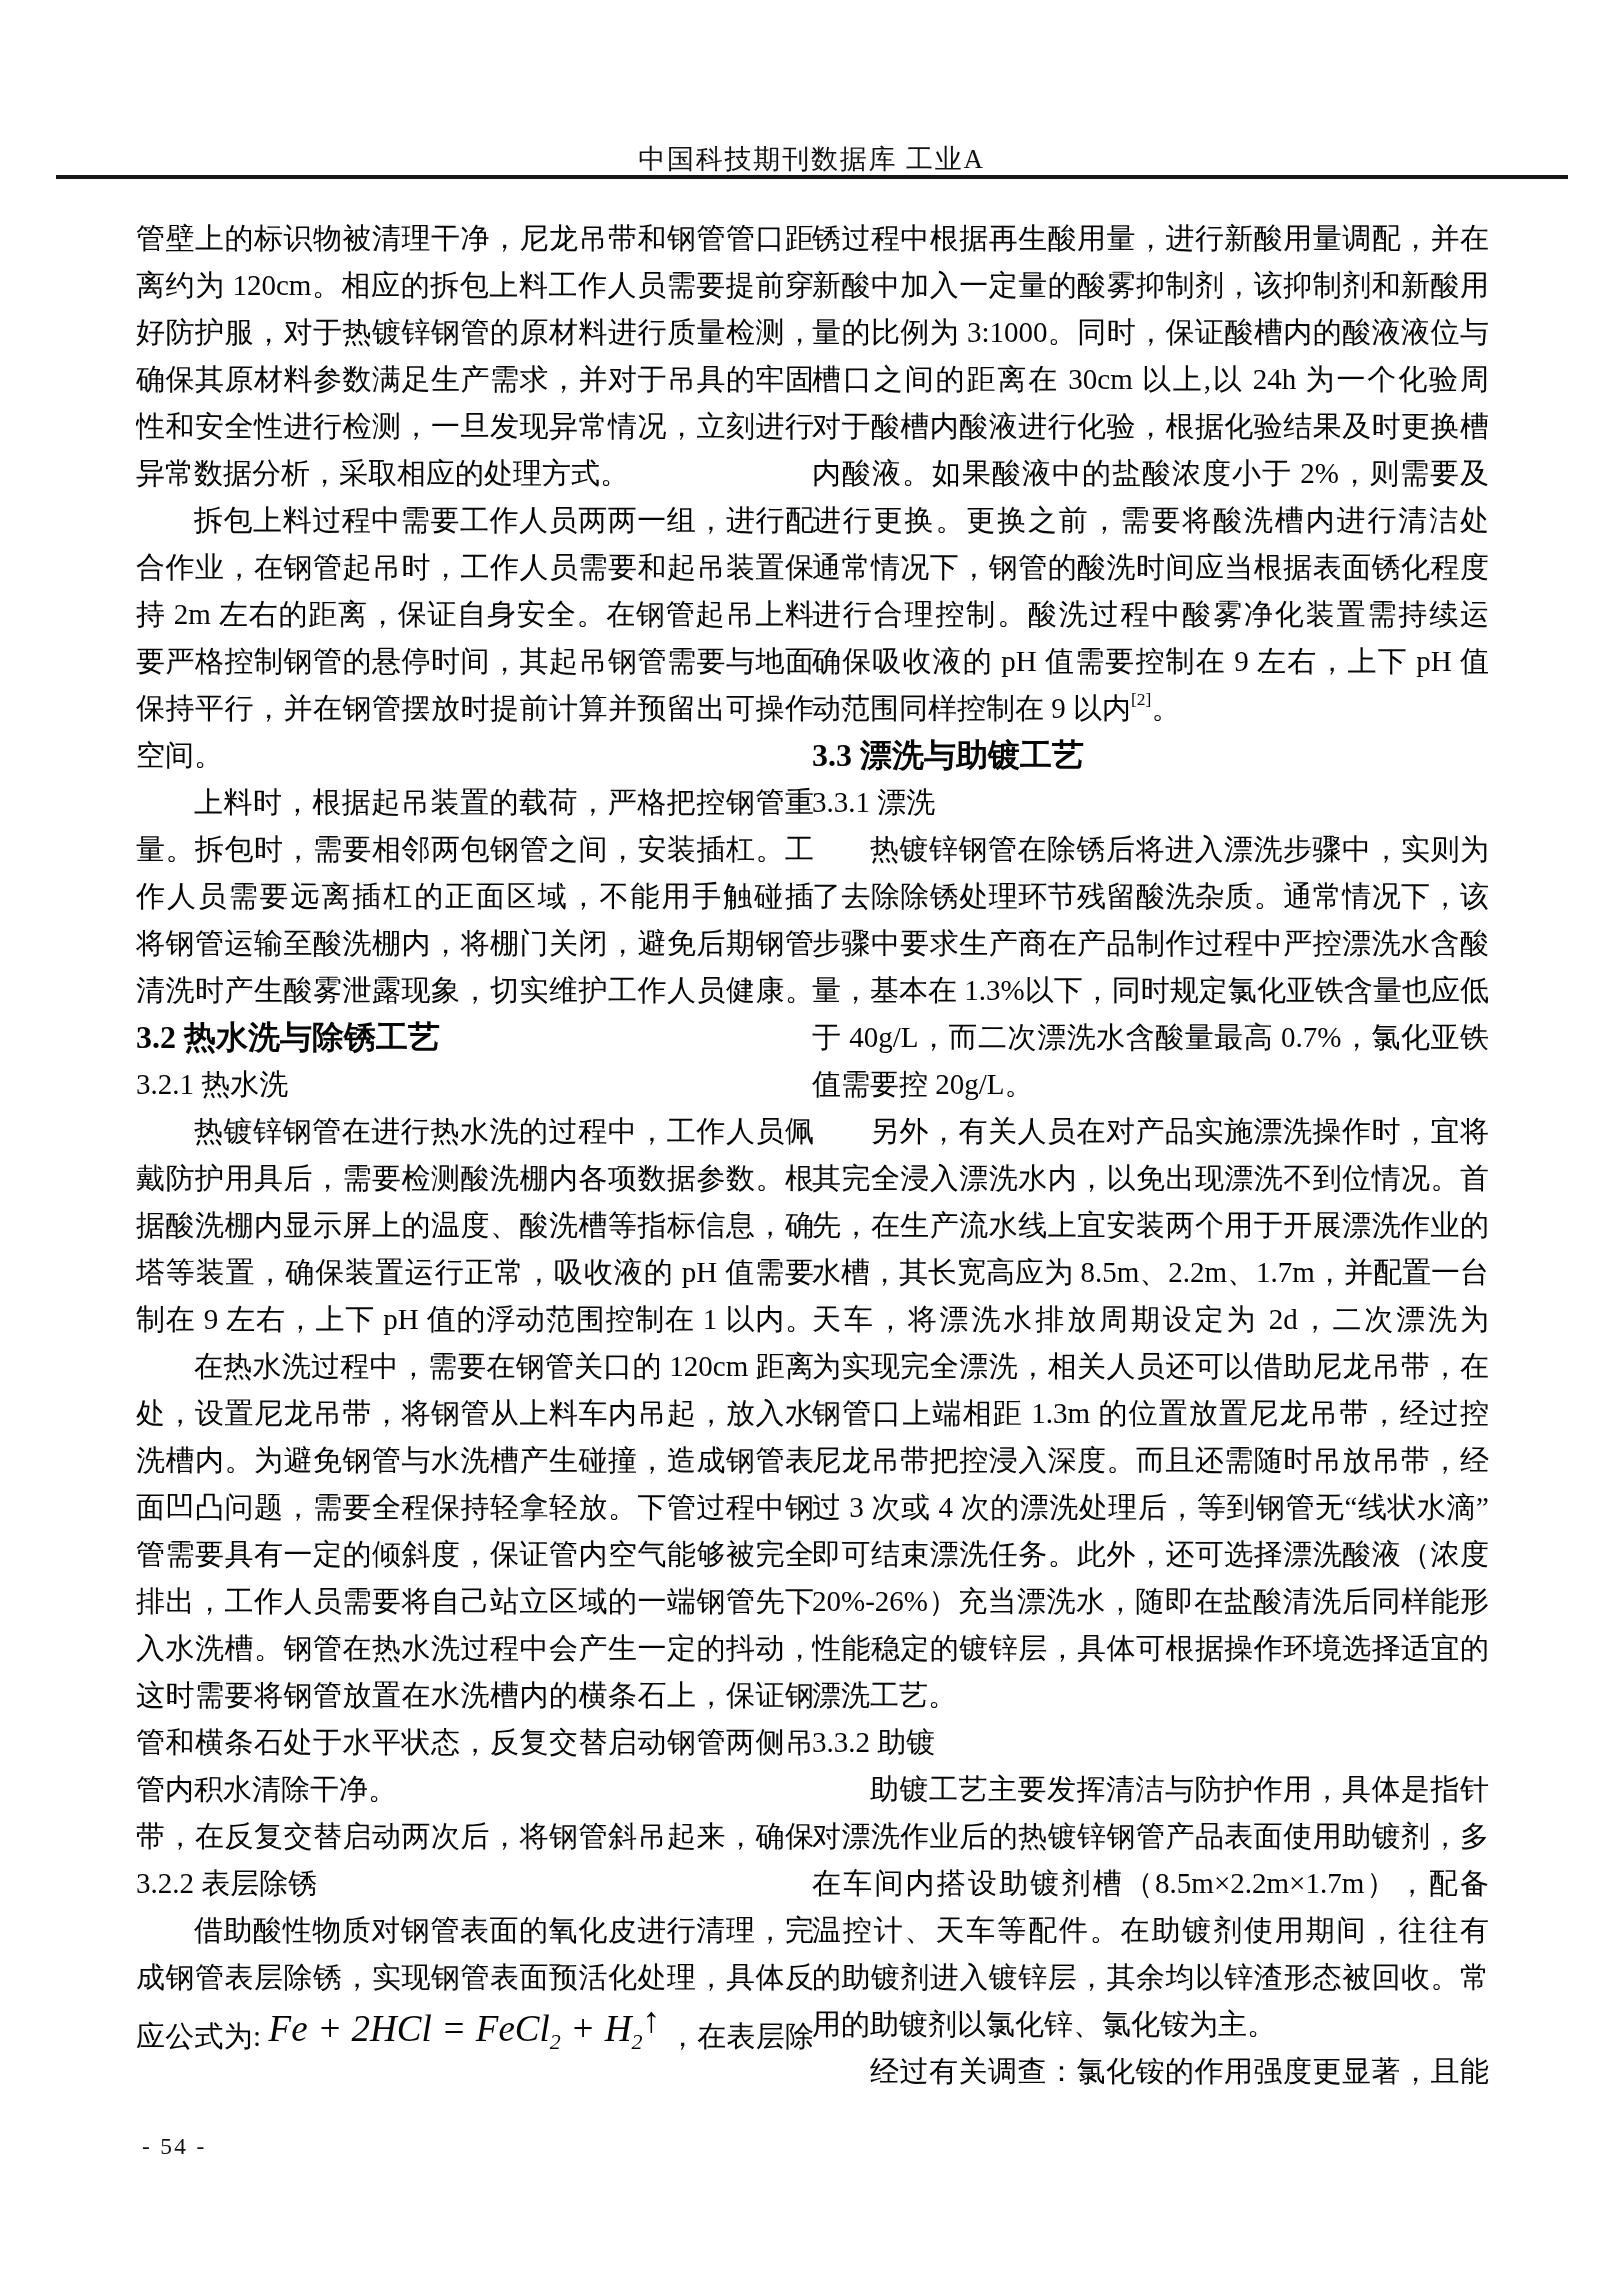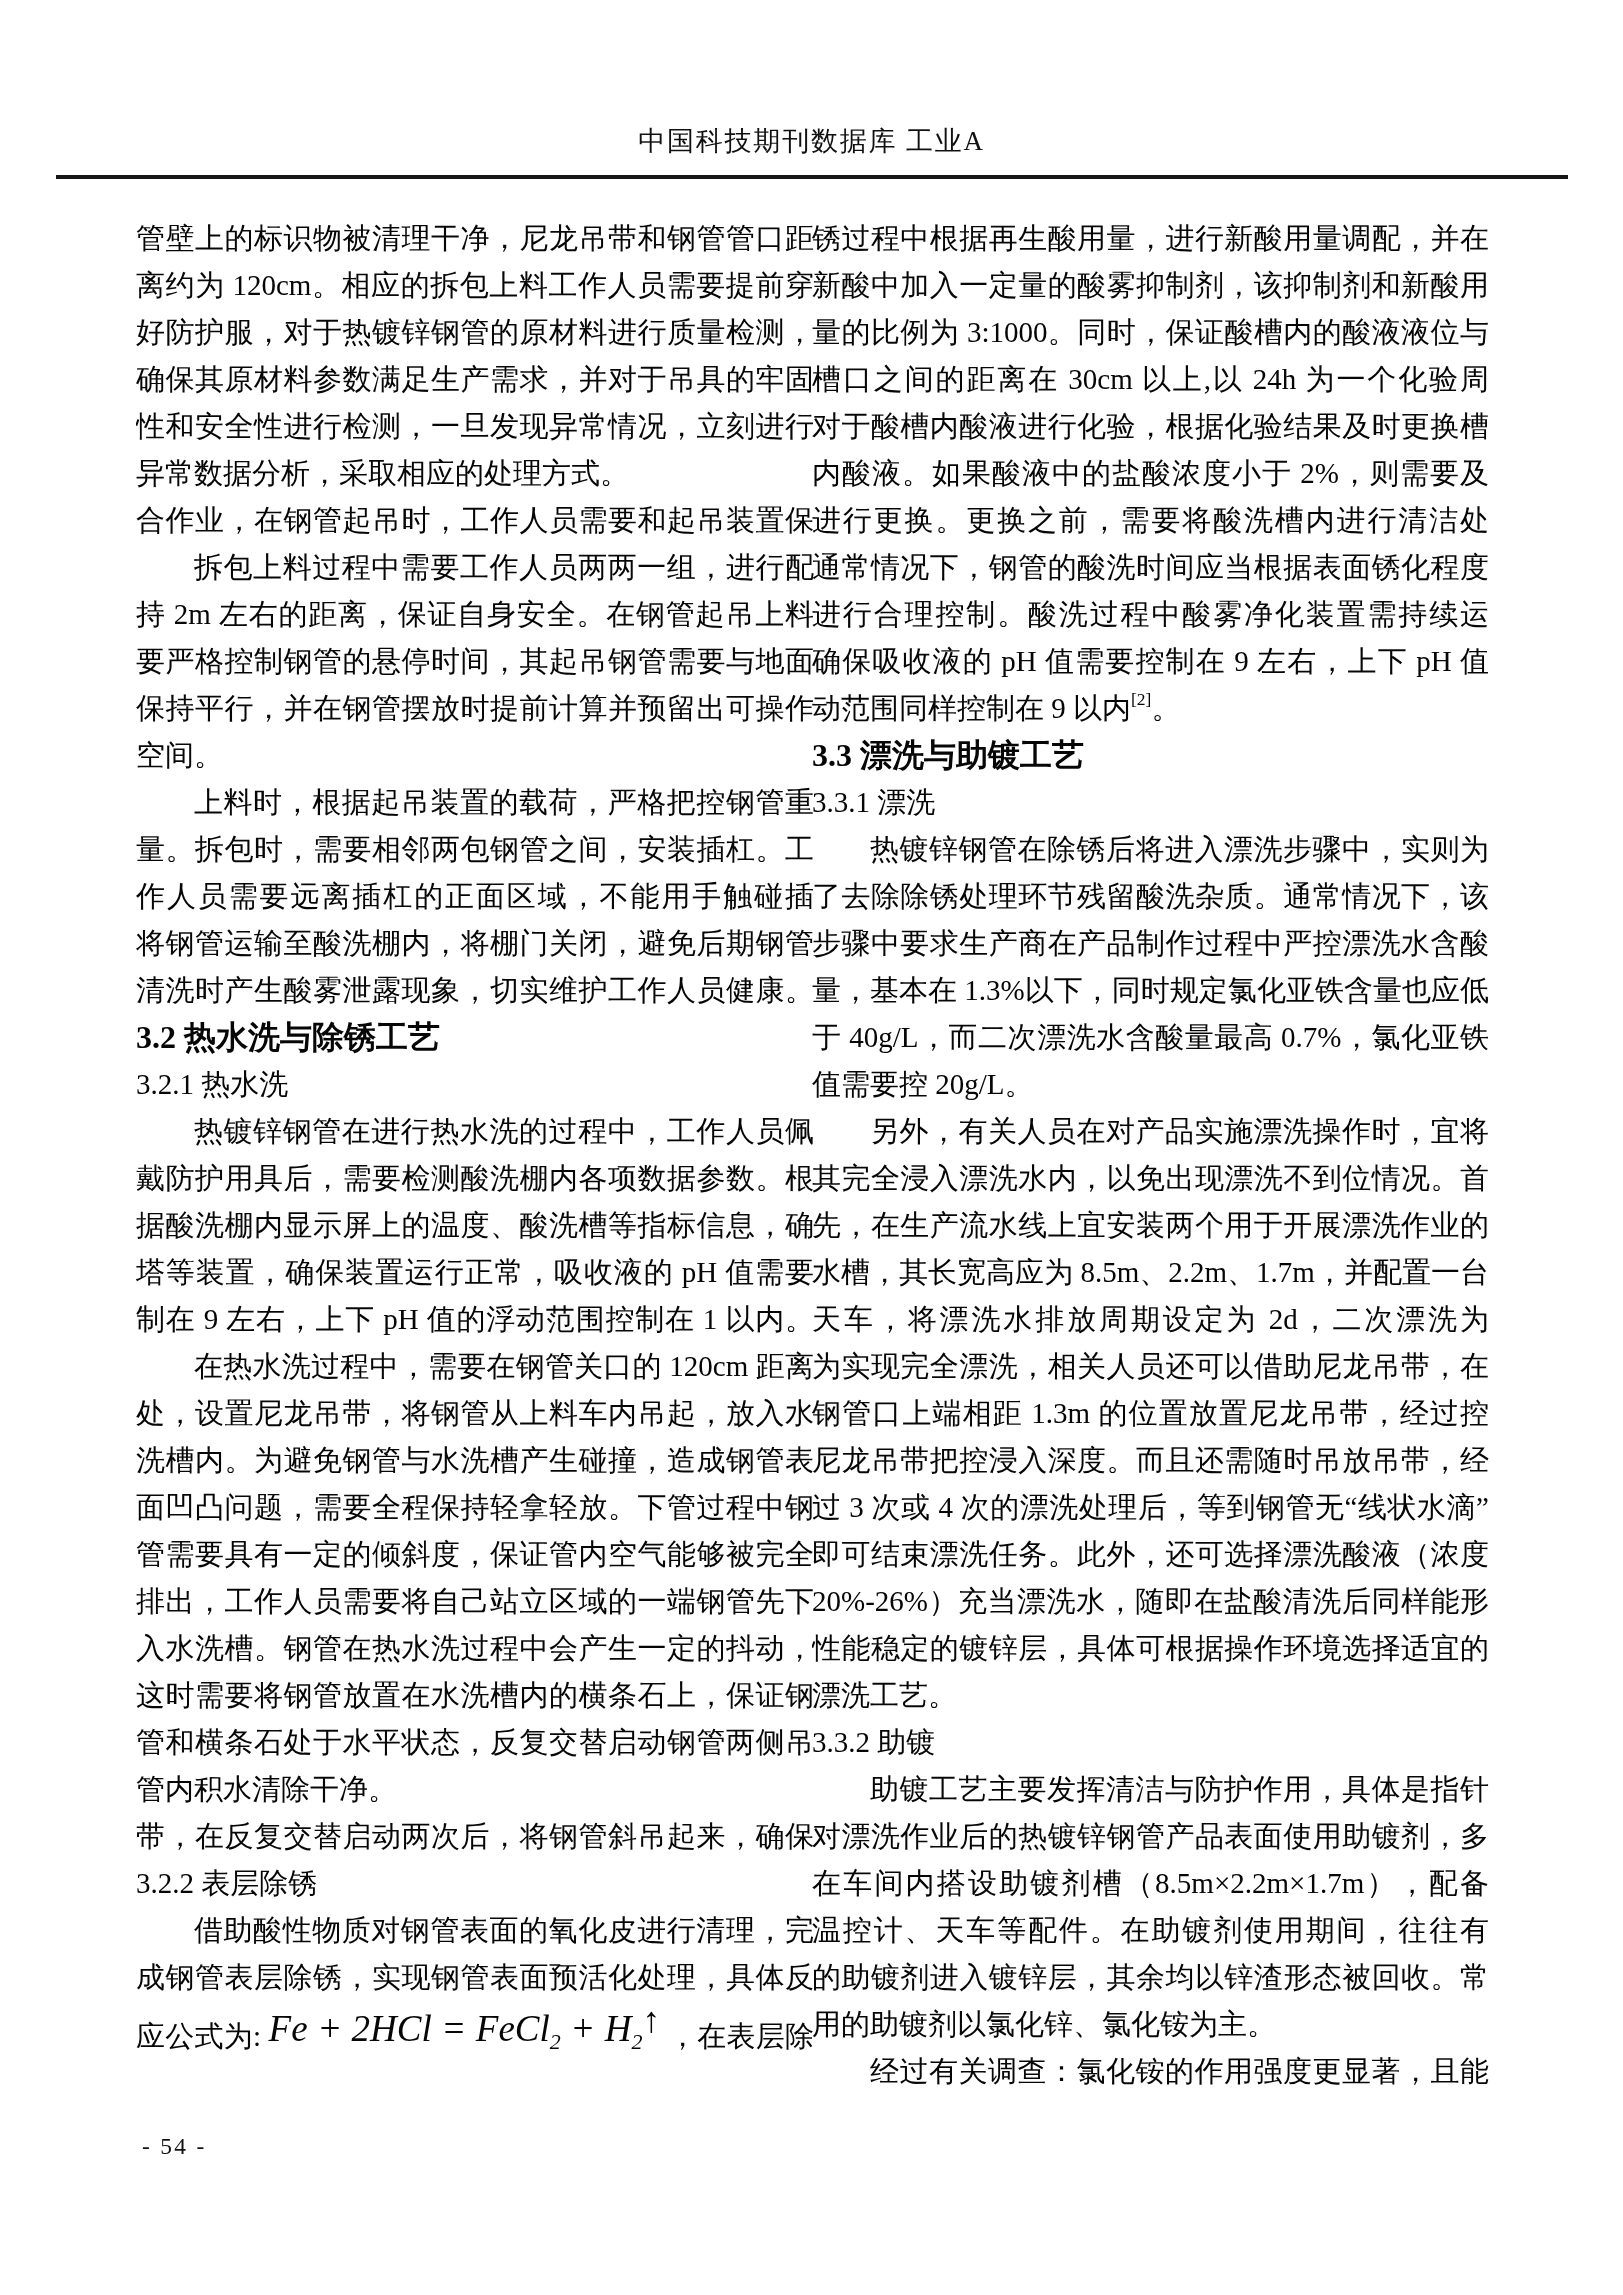--- a/index.html
+++ b/index.html
@@ -5,21 +5,21 @@
   html,body { margin:0; padding:0; background:#e8e8e8; }
   .page {
     position:relative;
     width:1623px; height:2295px;
     background:#ffffff;
     font-family:"Liberation Serif","DejaVu Serif",serif;
     color:#000;
     overflow:hidden;
   }
   .journal-header {
-    position:absolute; top:124px; left:0; width:100%;
+    position:absolute; top:142px; left:0; width:100%;
     text-align:center;
     font-size:27px; line-height:35px;
     letter-spacing:1.8px;
     color:#111;
   }
   .header-rule {
     position:absolute; top:175px; left:56px; width:1512px; height:3.5px;
     background:#161616;
   }
   .col { position:absolute; top:215px; width:678px; }
@@ -73,22 +73,22 @@
 
     <div class="line"><span>管壁上的标识物被清理干净，尼龙吊带和钢管管口距</span><span class="fn-sup"></span><span></span></div>
         <div class="line"><span>离约为 120cm。相应的拆包上料工作人员需要提前穿戴</span><span class="fn-sup"></span><span></span></div>
         <div class="line"><span>好防护服，对于热镀锌钢管的原材料进行质量检测，</span><span class="fn-sup"></span><span></span></div>
         <div class="line"><span>确保其原材料参数满足生产需求，并对于吊具的牢固</span><span class="fn-sup"></span><span></span></div>
         <div class="line"><span>性和安全性进行检测，一旦发现异常情况，立刻进行</span><span class="fn-sup"></span><span></span></div>
         <div class="line short"><span>异常数据分析，采取相应的处理方式。</span><span class="fn-sup"></span><span></span></div>
       </div>
     <div>
 
-    <div class="line"><span>合作业，在钢管起吊时，工作人员需要和起吊装置保</span><span class="fn-sup"></span><span></span></div>
-        <div class="line indent"><span>拆包上料过程中需要工作人员两两一组，进行配</span><span class="fn-sup"></span><span></span></div>
+    <div class="line indent"><span>拆包上料过程中需要工作人员两两一组，进行配</span><span class="fn-sup"></span><span></span></div>
+        <div class="line"><span>合作业，在钢管起吊时，工作人员需要和起吊装置保</span><span class="fn-sup"></span><span></span></div>
         <div class="line"><span>持 2m 左右的距离，保证自身安全。在钢管起吊上料时，</span><span class="fn-sup"></span><span></span></div>
         <div class="line"><span>要严格控制钢管的悬停时间，其起吊钢管需要与地面</span><span class="fn-sup"></span><span></span></div>
         <div class="line"><span>保持平行，并在钢管摆放时提前计算并预留出可操作</span><span class="fn-sup"></span><span></span></div>
         <div class="line short"><span>空间。</span><span class="fn-sup"></span><span></span></div>
       </div>
     <div>
 
     <div class="line indent"><span>上料时，根据起吊装置的载荷，严格把控钢管重</span><span class="fn-sup"></span><span></span></div>
         <div class="line"><span>量。拆包时，需要相邻两包钢管之间，安装插杠。工</span><span class="fn-sup"></span><span></span></div>
         <div class="line"><span>作人员需要远离插杠的正面区域，不能用手触碰插杠。</span><span class="fn-sup"></span><span></span></div>

